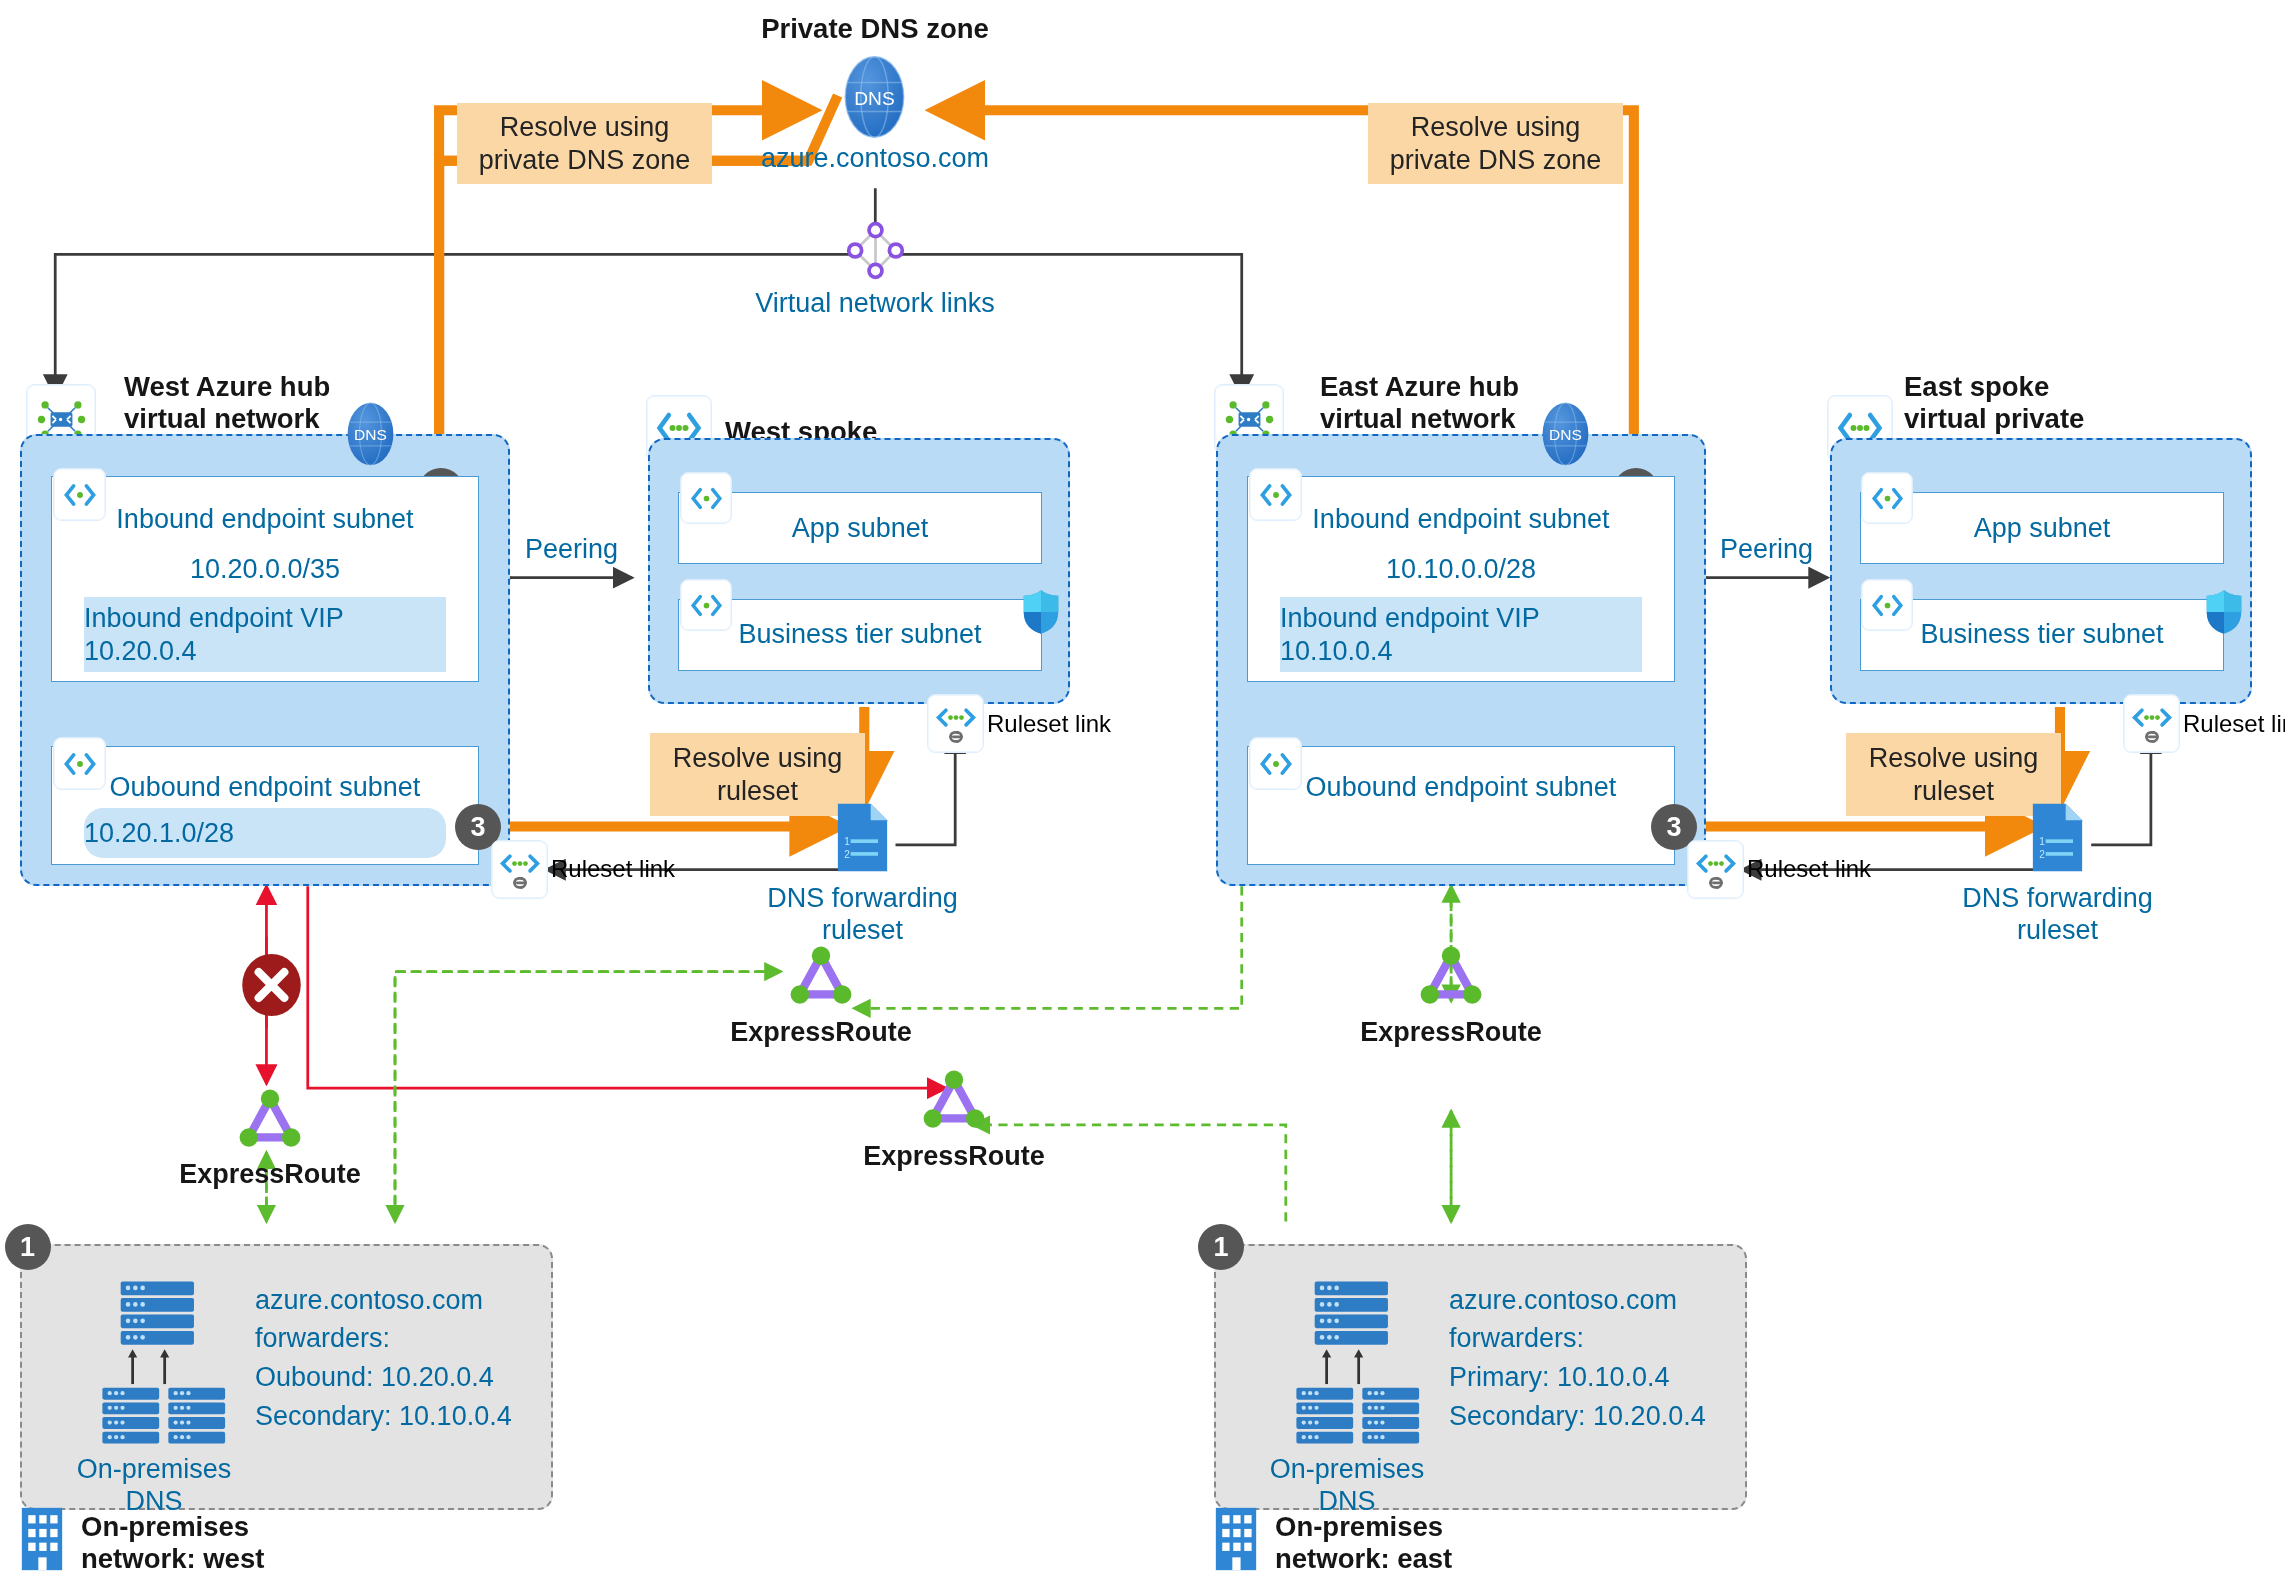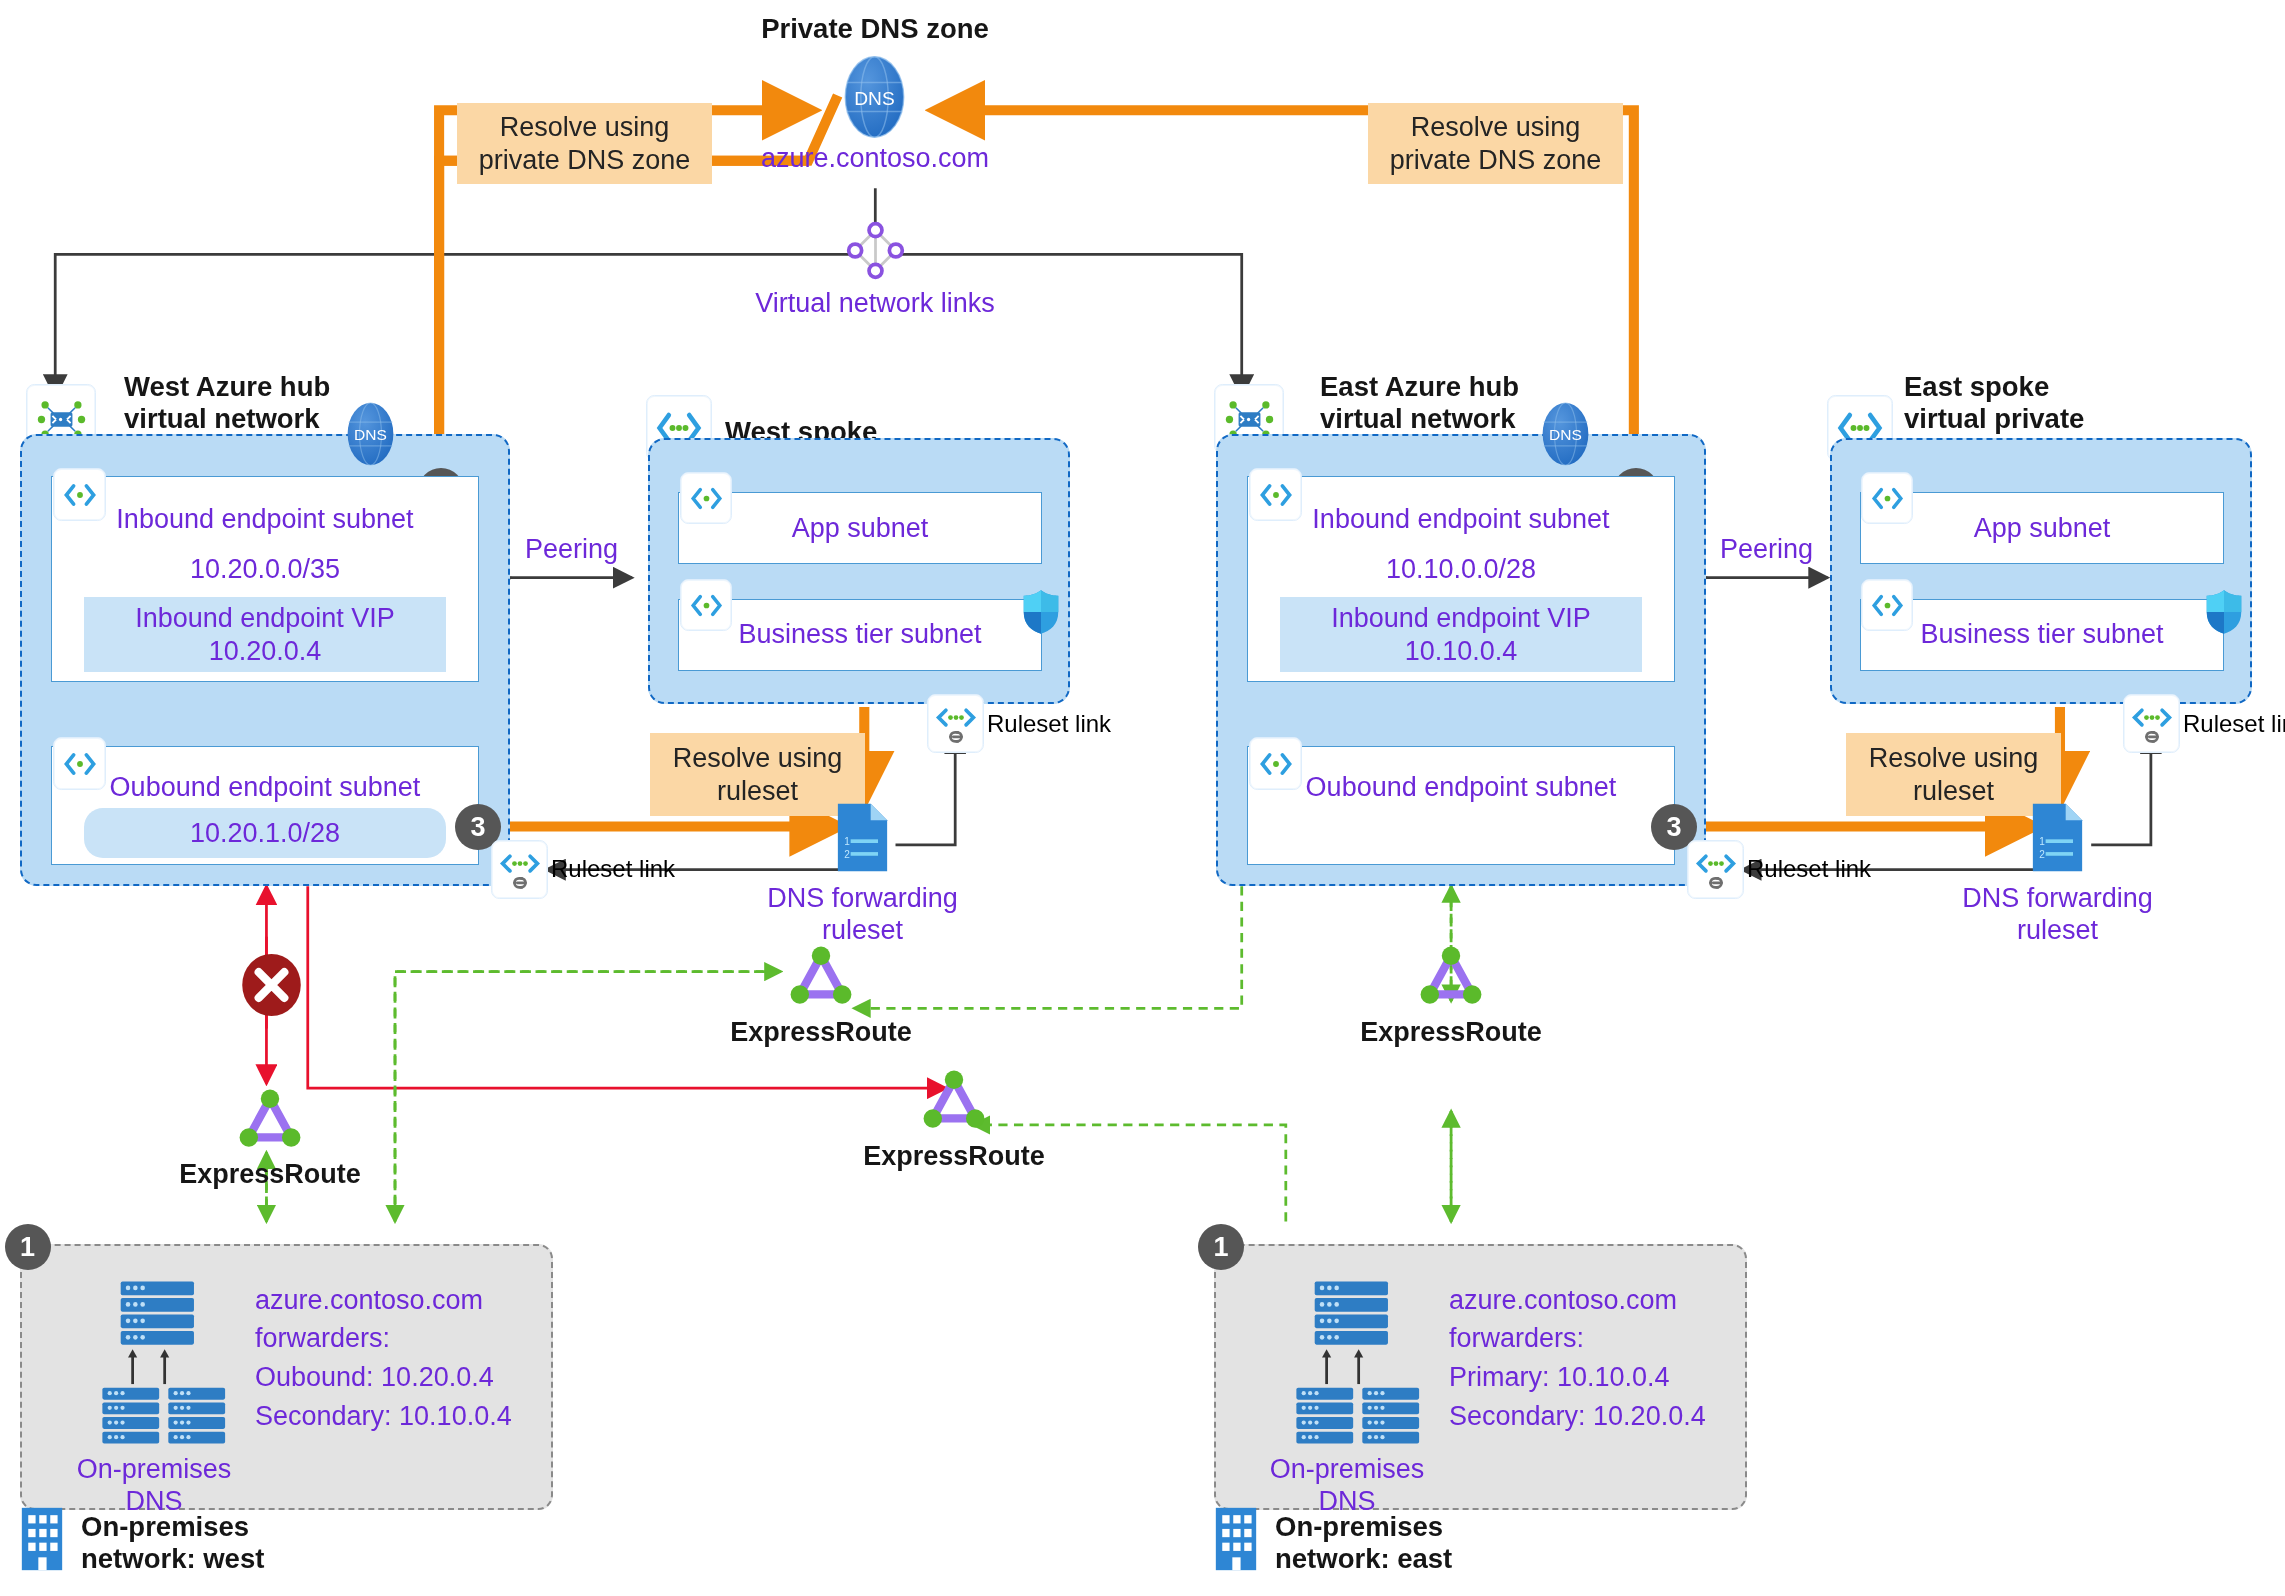--- a/index.html
+++ b/index.html
@@ -2,28 +2,28 @@
 <html style="font-size:14.7px"><head>
 <meta charset="utf-8">
 <style>
   html,body{margin:0;padding:0;background:#fff;}
   body{font-family:"Liberation Sans",sans-serif;color:#1a1a1a;}
   #stage{position:relative;width:2286px;height:1597px;background:#fff;overflow:hidden;}
   .abs{position:absolute;}
   svg.layer{position:absolute;left:0;top:0;width:2286px;height:1597px;pointer-events:none;}
 
   .ttl{font-weight:bold;font-size:27.5px;line-height:1.18;color:#161616;}
-  .lbl{font-size:27px;color:#6d28d9;line-height:1.2;}
+  .lbl{font-size:27px;color:#0369a1;line-height:1.2;}
   .lbl-sm{font-size:24px;color:#000000;line-height:1.25;}
   .center{text-align:center;}
 
   
   .vnet{position:absolute;background:#badbf5;border:2.8px dashed #1068c4;border-radius:16.5px;box-sizing:border-box;}
   .subnet{position:absolute;background:#fff;border:1.8px solid #4a9ad4;box-sizing:border-box;}
-  .addr{position:absolute;background:#c9e3f7;box-sizing:border-box;display:flex;align-items:center;justify-content:center;flex-direction:column;}
+  .addr{position:absolute;background:#c9e3f7;box-sizing:border-box;display:flex;align-items:flex-start;justify-content:center;flex-direction:column;}
 
   
   .callout{position:absolute;background:#fbd7a5;display:flex;align-items:center;justify-content:center;text-align:center;font-size:27px;color:#242424;line-height:1.22;box-sizing:border-box;}
 
   
   .step{position:absolute;width:46px;height:46px;border-radius:50%;background:#565656;color:#fff;font-size:27px;font-weight:bold;display:flex;align-items:center;justify-content:center;}
 
   
   .tile{position:absolute;background:#fff;border:0.9px solid #dfeefc;border-radius:8.3px;display:flex;align-items:center;justify-content:center;box-shadow:0 0 0 0.9px #eef6fd inset;}
 

